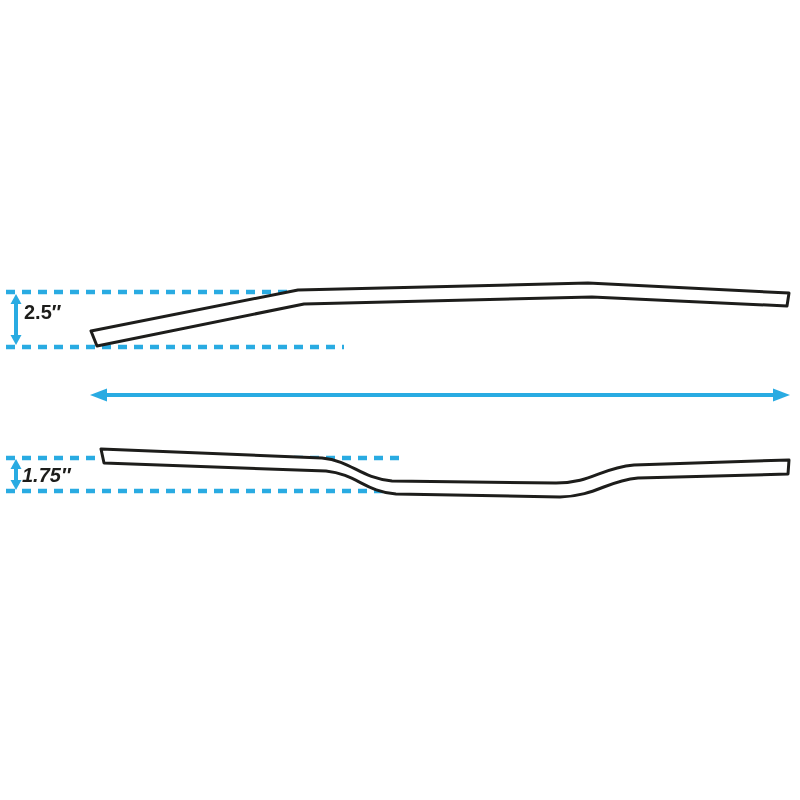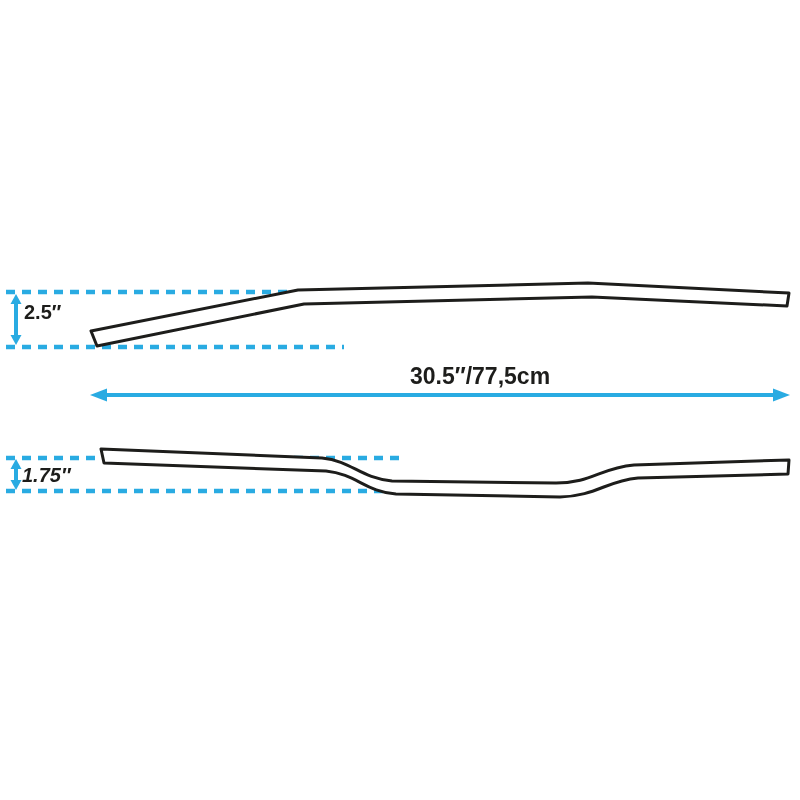--- a/index.html
+++ b/index.html
@@ -126,16 +126,15 @@
          L 638,478
          C 606,481 596,496 560,497
          L 396,494
          C 366,492 356,474 326,471
          L 104,463
          Z"></path>
 
   </svg>
 
   <div class="label rise top-rise">2.5″</div>
-  <div class="label width">30.5″/77,5cm</div>
   <div class="label rise bottom-rise">1.75″</div>
 
 </div>
 
 </body></html>

